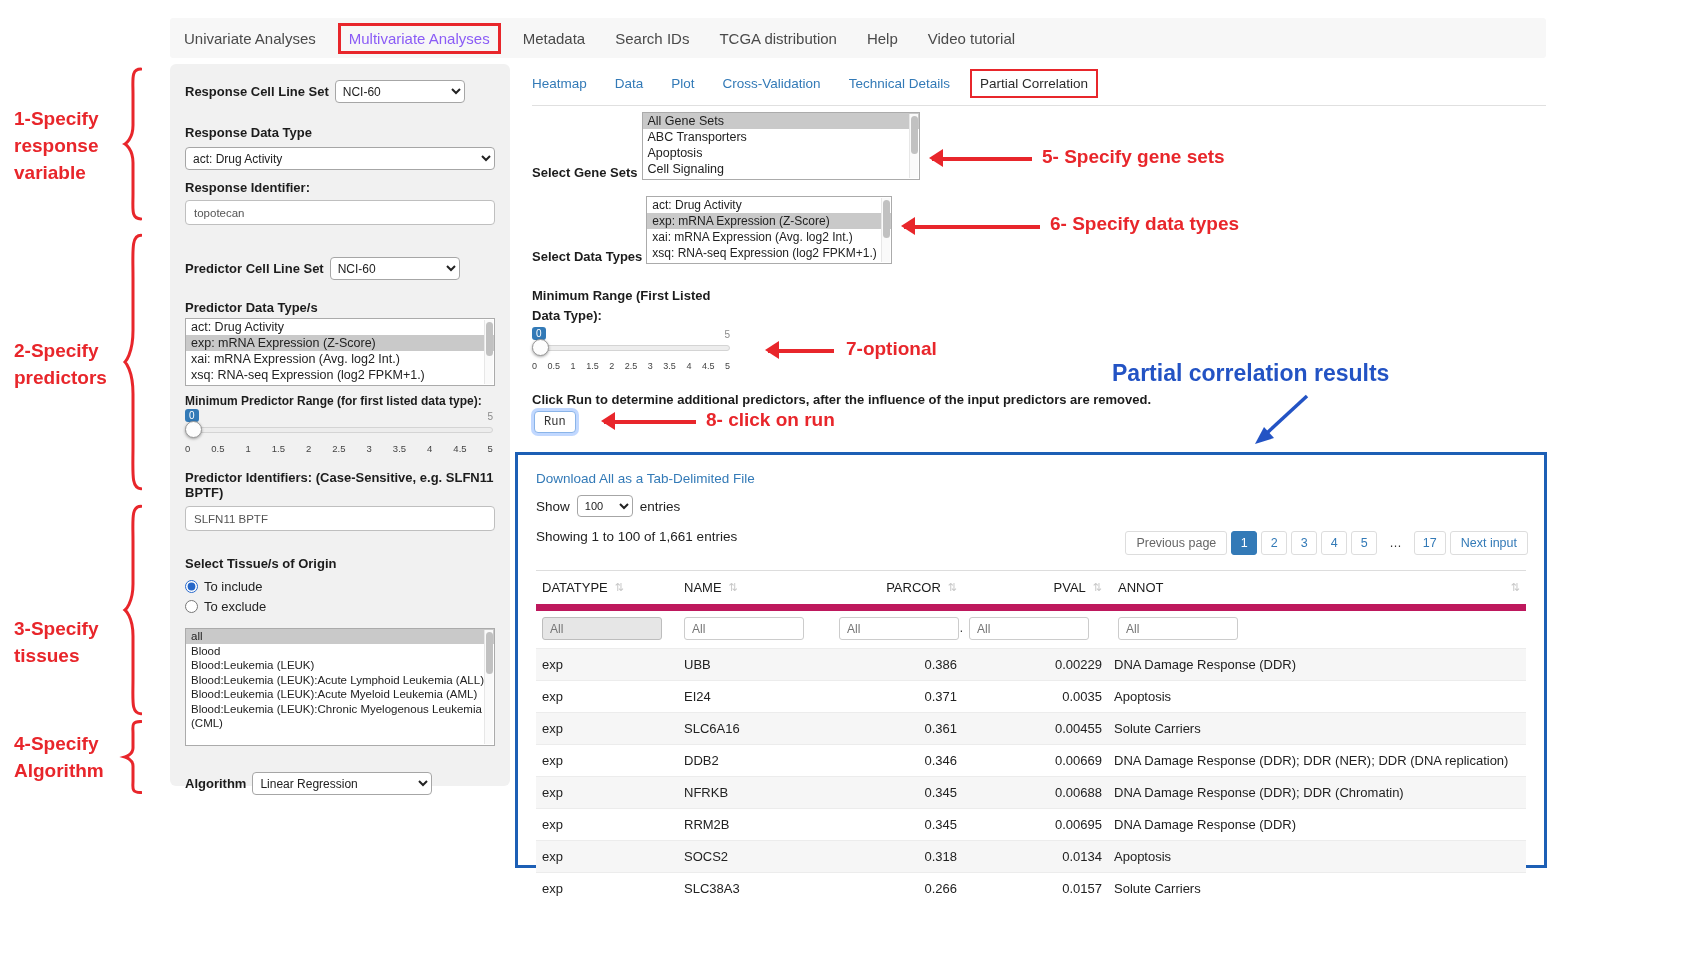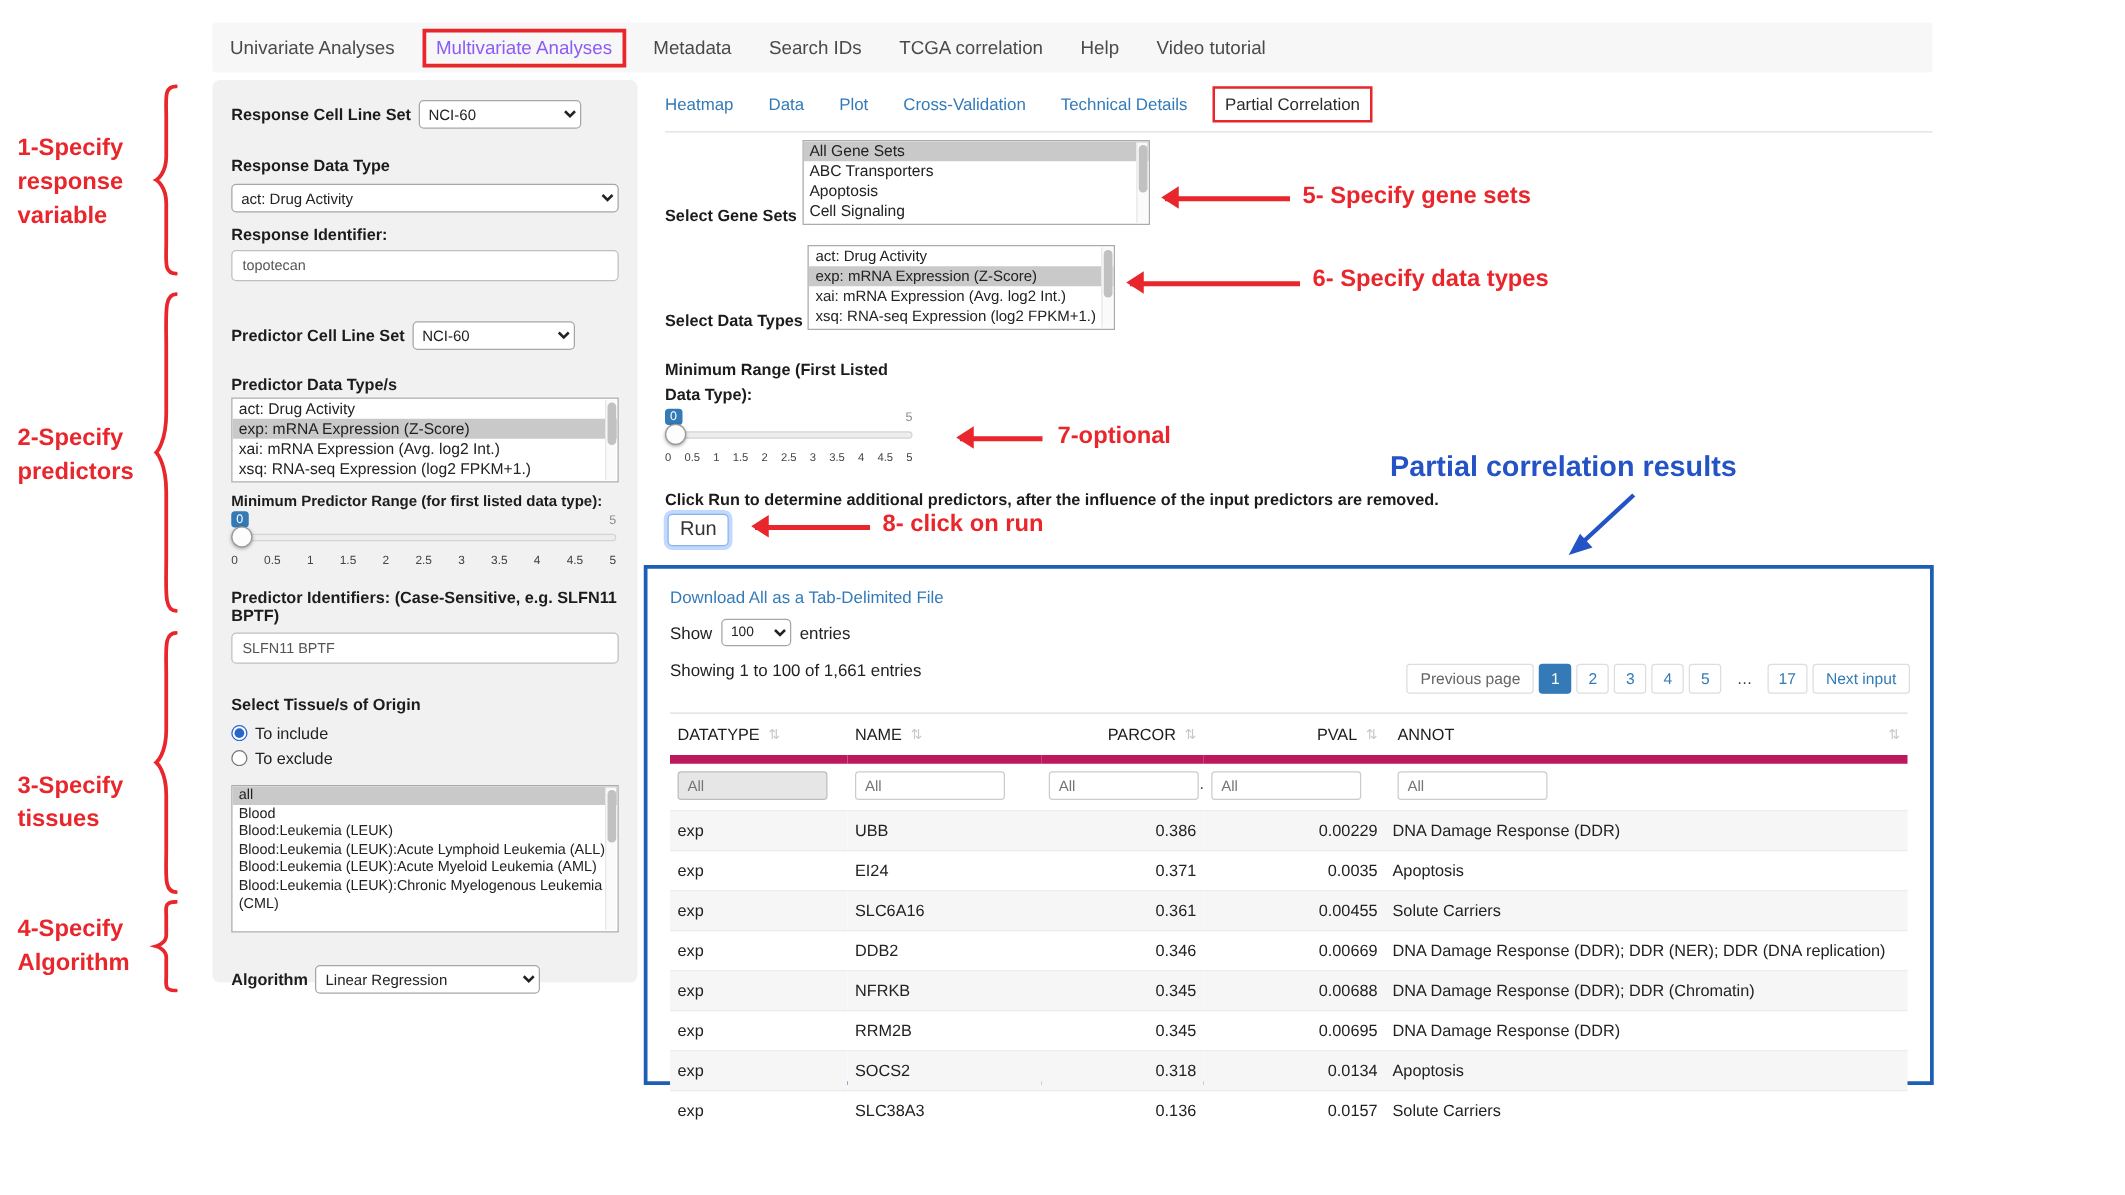--- a/index.html
+++ b/index.html
@@ -48,21 +48,21 @@
   
   .tabs{left:532px;top:74px;width:1014px;display:flex;align-items:center;gap:28px;font-size:13.5px;
         padding-bottom:12px;border-bottom:1px solid #e0e0e0}
   .tab{color:#337ab7;cursor:pointer;white-space:nowrap}
   .tab.active{color:#2b2b2b}
   .red-frame-tab{border:2px solid #e8262b;padding:5px 8px;margin:-5px -8px}
 
   .flex-end{display:flex;align-items:flex-end;gap:4px}
 
   .instruction{font-weight:bold;font-size:13px;color:#1c1c1c}
-  .run-btn{font-family:Liberation Sans, sans-serif;font-size:16px;color:#333;background:#fff;border:1px solid #8ab4e8;border-radius:4px;padding:3px 9px;box-shadow:0 0 0 3px rgba(77,144,254,.35);cursor:pointer}
+  .run-btn{font-family:Liberation Mono, monospace;font-size:12px;color:#333;background:#fff;border:1px solid #8ab4e8;border-radius:4px;padding:3px 9px;box-shadow:0 0 0 3px rgba(77,144,254,.35);cursor:pointer}
 
   .results-title{font-size:23px;font-weight:bold;color:#2353c4}
 
   
   .results{left:515px;top:452px;width:1032px;height:416px;border:3px solid #1d5fb5;background:#fff;padding:14px 18px}
   .link{color:#337ab7;font-size:13.5px;cursor:pointer;text-decoration:none}
   .show-row{display:flex;align-items:center;gap:7px;font-size:13.5px;margin-top:8px;color:#222}
   .showing{font-size:13.5px;margin-top:12px;color:#222}
   .pagination{position:absolute;right:16px;top:76px;display:flex;gap:4px;font-size:12.5px;align-items:center}
   .pg{border:1px solid #ddd;border-radius:3px;padding:4px 8px;color:#337ab7;background:#fff;cursor:pointer;min-width:26px;text-align:center}
@@ -86,21 +86,21 @@
   td.annot{padding-left:10px}
 </style>
 </head>
 <body>
 
 <div class="abs topnav">
   <span class="nav-item">Univariate Analyses</span>
   <span class="nav-item active red-frame-nav">Multivariate Analyses</span>
   <span class="nav-item">Metadata</span>
   <span class="nav-item">Search IDs</span>
-  <span class="nav-item">TCGA correlation</span>
+  <span class="nav-item">TCGA distribution</span>
   <span class="nav-item">Help</span>
   <span class="nav-item">Video tutorial</span>
 </div>
 
 <div class="abs ann" style="left:14px;top:106px">1-Specify
 response
 variable</div>
 <div class="abs ann" style="left:14px;top:338px">2-Specify
 predictors</div>
 <div class="abs ann" style="left:14px;top:616px">3-Specify
@@ -416,19 +416,19 @@
       <tr class="stripe">
         <td>exp</td>
         <td>SOCS2</td>
         <td class="num">0.318</td>
         <td class="num">0.0134</td>
         <td class="annot">Apoptosis</td>
       </tr>
       <tr>
         <td>exp</td>
         <td>SLC38A3</td>
-        <td class="num">0.136</td>
+        <td class="num">0.266</td>
         <td class="num">0.0157</td>
         <td class="annot">Solute Carriers</td>
       </tr>
     </tbody>
   </table>
 </div>
 
 </body></html>

